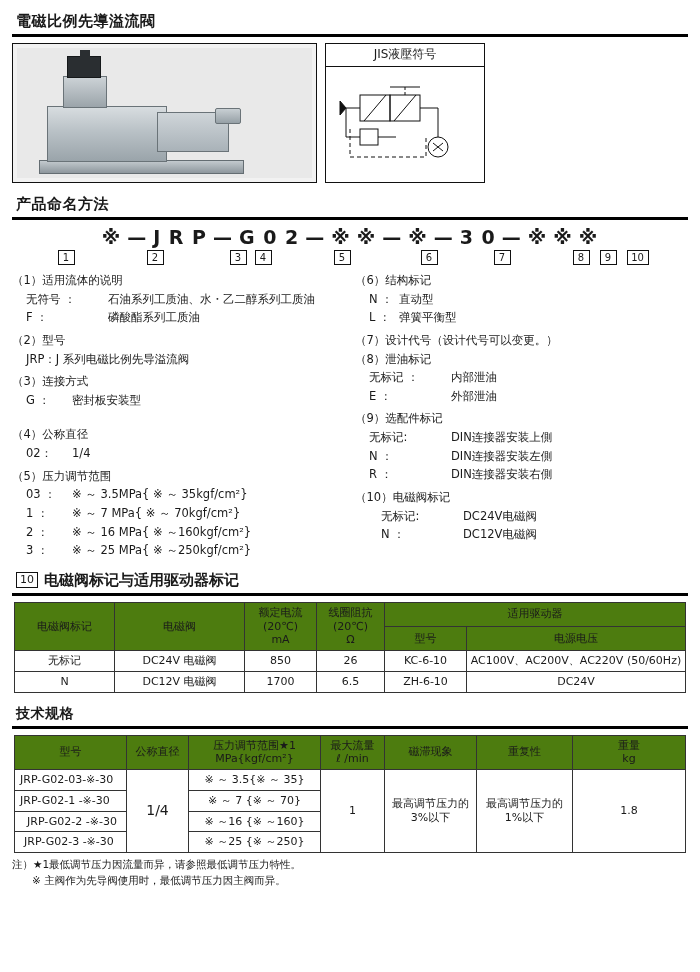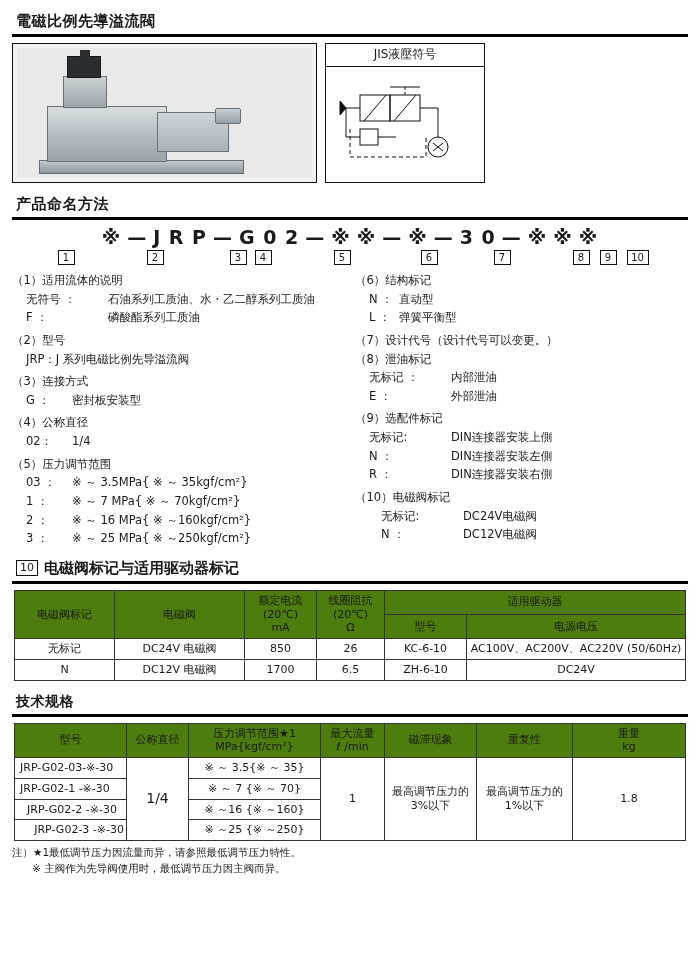--- a/index.html
+++ b/index.html
@@ -276,21 +276,21 @@
 
         <div class="item-head" style="margin-top:4px;">（2）型号</div>
         <div class="indent1">JRP：J 系列电磁比例先导溢流阀</div>
 
         <div class="item-head" style="margin-top:4px;">（3）连接方式</div>
         <div class="indent1 dimrow">
           <span class="k4">G ：</span>
           <span>密封板安装型</span>
         </div>
 
-        <div class="item-head" style="margin-top:4px;">（4）公称直径</div>
+        <div class="item-head" style="margin-top:16px;">（4）公称直径</div>
         <div class="indent1 dimrow">
           <span class="k4">02：</span>
           <span>1/4</span>
         </div>
 
         <div class="item-head" style="margin-top:4px;">（5）压力调节范围</div>
         <div class="indent1 dimrow">
           <span class="k4">03 ：</span>
           <span>※ ～ 3.5MPa{ ※ ～ 35kgf/cm²}</span>
         </div>
@@ -450,21 +450,21 @@
         </tr>
         <tr>
           <td style="text-align:left;padding-left:5px;">JRP-G02-1 -※-30</td>
           <td>※ ～ 7 {※ ～ 70}</td>
         </tr>
         <tr>
           <td style="text-align:center;padding-left:5px;">JRP-G02-2 -※-30</td>
           <td>※ ～16 {※ ～160}</td>
         </tr>
         <tr>
-          <td style="text-align:right;padding-left:3px;">JRP-G02-3 -※-30</td>
+          <td style="text-align:left;padding-left:9px;">JRP-G02-3 -※-30</td>
           <td>※ ～25 {※ ～250}</td>
         </tr>
       </tbody>
         </table>
     </div>
 
     <div class="note">注）★1最低调节压力因流量而异，请参照最低调节压力特性。</div>
     <div class="note" style="padding-left:20px;margin-top:1px;">※ 主阀作为先导阀使用时，最低调节压力因主阀而异。</div>
   </div>
 

